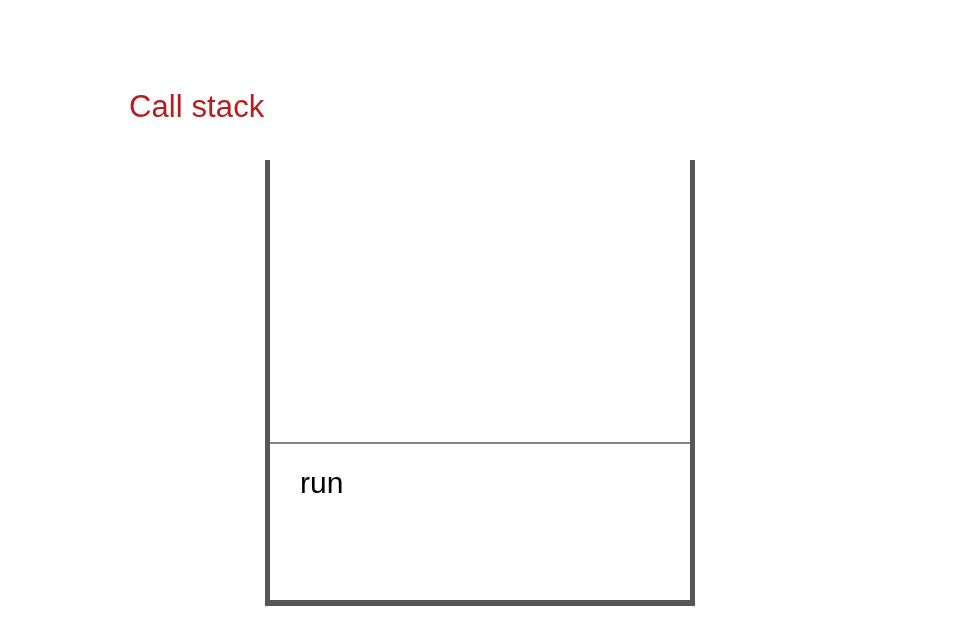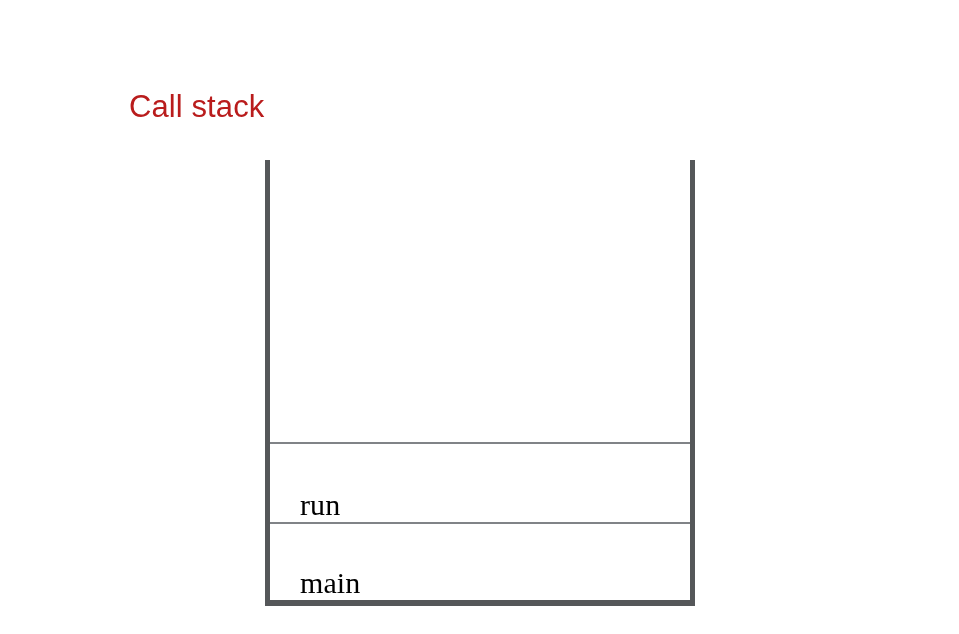--- a/index.html
+++ b/index.html
@@ -87,22 +87,21 @@
   }
 
   .stack-frame {
     position: absolute;
     left: 0px;
     width: 420px;
     box-sizing: border-box;
     border-top: 2px solid #808387;
     background: #ffffff;
     display: flex;
-    align-items: flex-end;
-    font-family: Liberation Serif, serif;
+    align-items: center;
   }
   .stack-frame .frame-label {
     font-size: 30px;
     line-height: 34px;
     color: #000000;
     padding-left: 30px;
     white-space: nowrap;
     letter-spacing: 0.1px;
   }
 
@@ -123,18 +122,15 @@
   <div class="wall-bottom"></div>
 
   <div id="stack-frames">
 
     <div class="stack-empty-space"></div>
 
     <div class="stack-frame frame-0">
       <span class="frame-label">run</span>
     </div>
 
-    <div class="stack-frame frame-1">
-      <span class="frame-label">main</span>
-    </div>
 
   </div>
 </div>
 
 </body></html>

